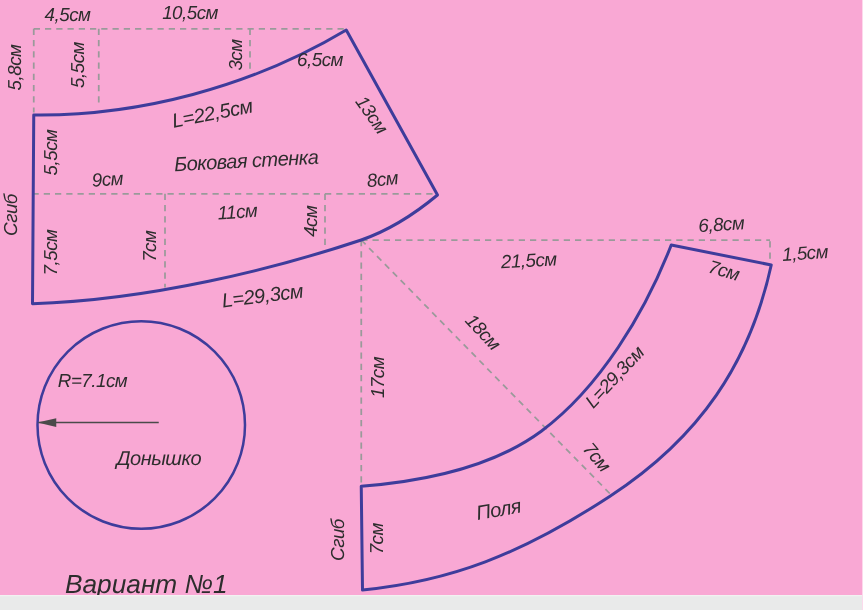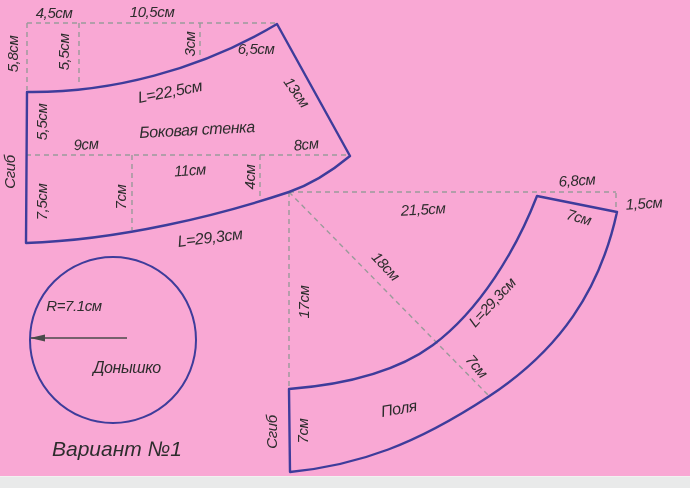--- a/index.html
+++ b/index.html
@@ -90,16 +90,16 @@
   <div class="lbl" style="left:644px;top:203px;transform:translate(-50%,-50%) rotate(-4deg);">1,5см</div>
   <div class="lbl" style="left:579px;top:217px;transform:translate(-50%,-50%) rotate(16deg);">7см</div>
   <div class="lbl" style="left:386px;top:266px;transform:translate(-50%,-50%) rotate(47deg);">18см</div>
   <div class="lbl" style="left:477px;top:366px;transform:translate(-50%,-50%) rotate(50deg);">7см</div>
   <div class="lbl" style="left:492px;top:302px;transform:translate(-50%,-50%) rotate(-47deg);">L=29,3см</div>
   <div class="lbl r-90" style="left:303px;top:302px;">17см</div>
   <div class="lbl big" style="left:399px;top:409px;transform:translate(-50%,-50%) rotate(-10deg);">Поля</div>
   <div class="lbl r-90" style="left:271px;top:432px;">Сгиб</div>
   <div class="lbl r-90" style="left:302px;top:431px;">7см</div>
 
-  <div class="lbl title" style="left:117px;top:448px;">Вариант №1</div>
+  <div class="lbl title" style="left:117px;top:468px;">Вариант №1</div>
 
   <div class="bottom-strip"></div>
 </div>
 
 </body></html>

